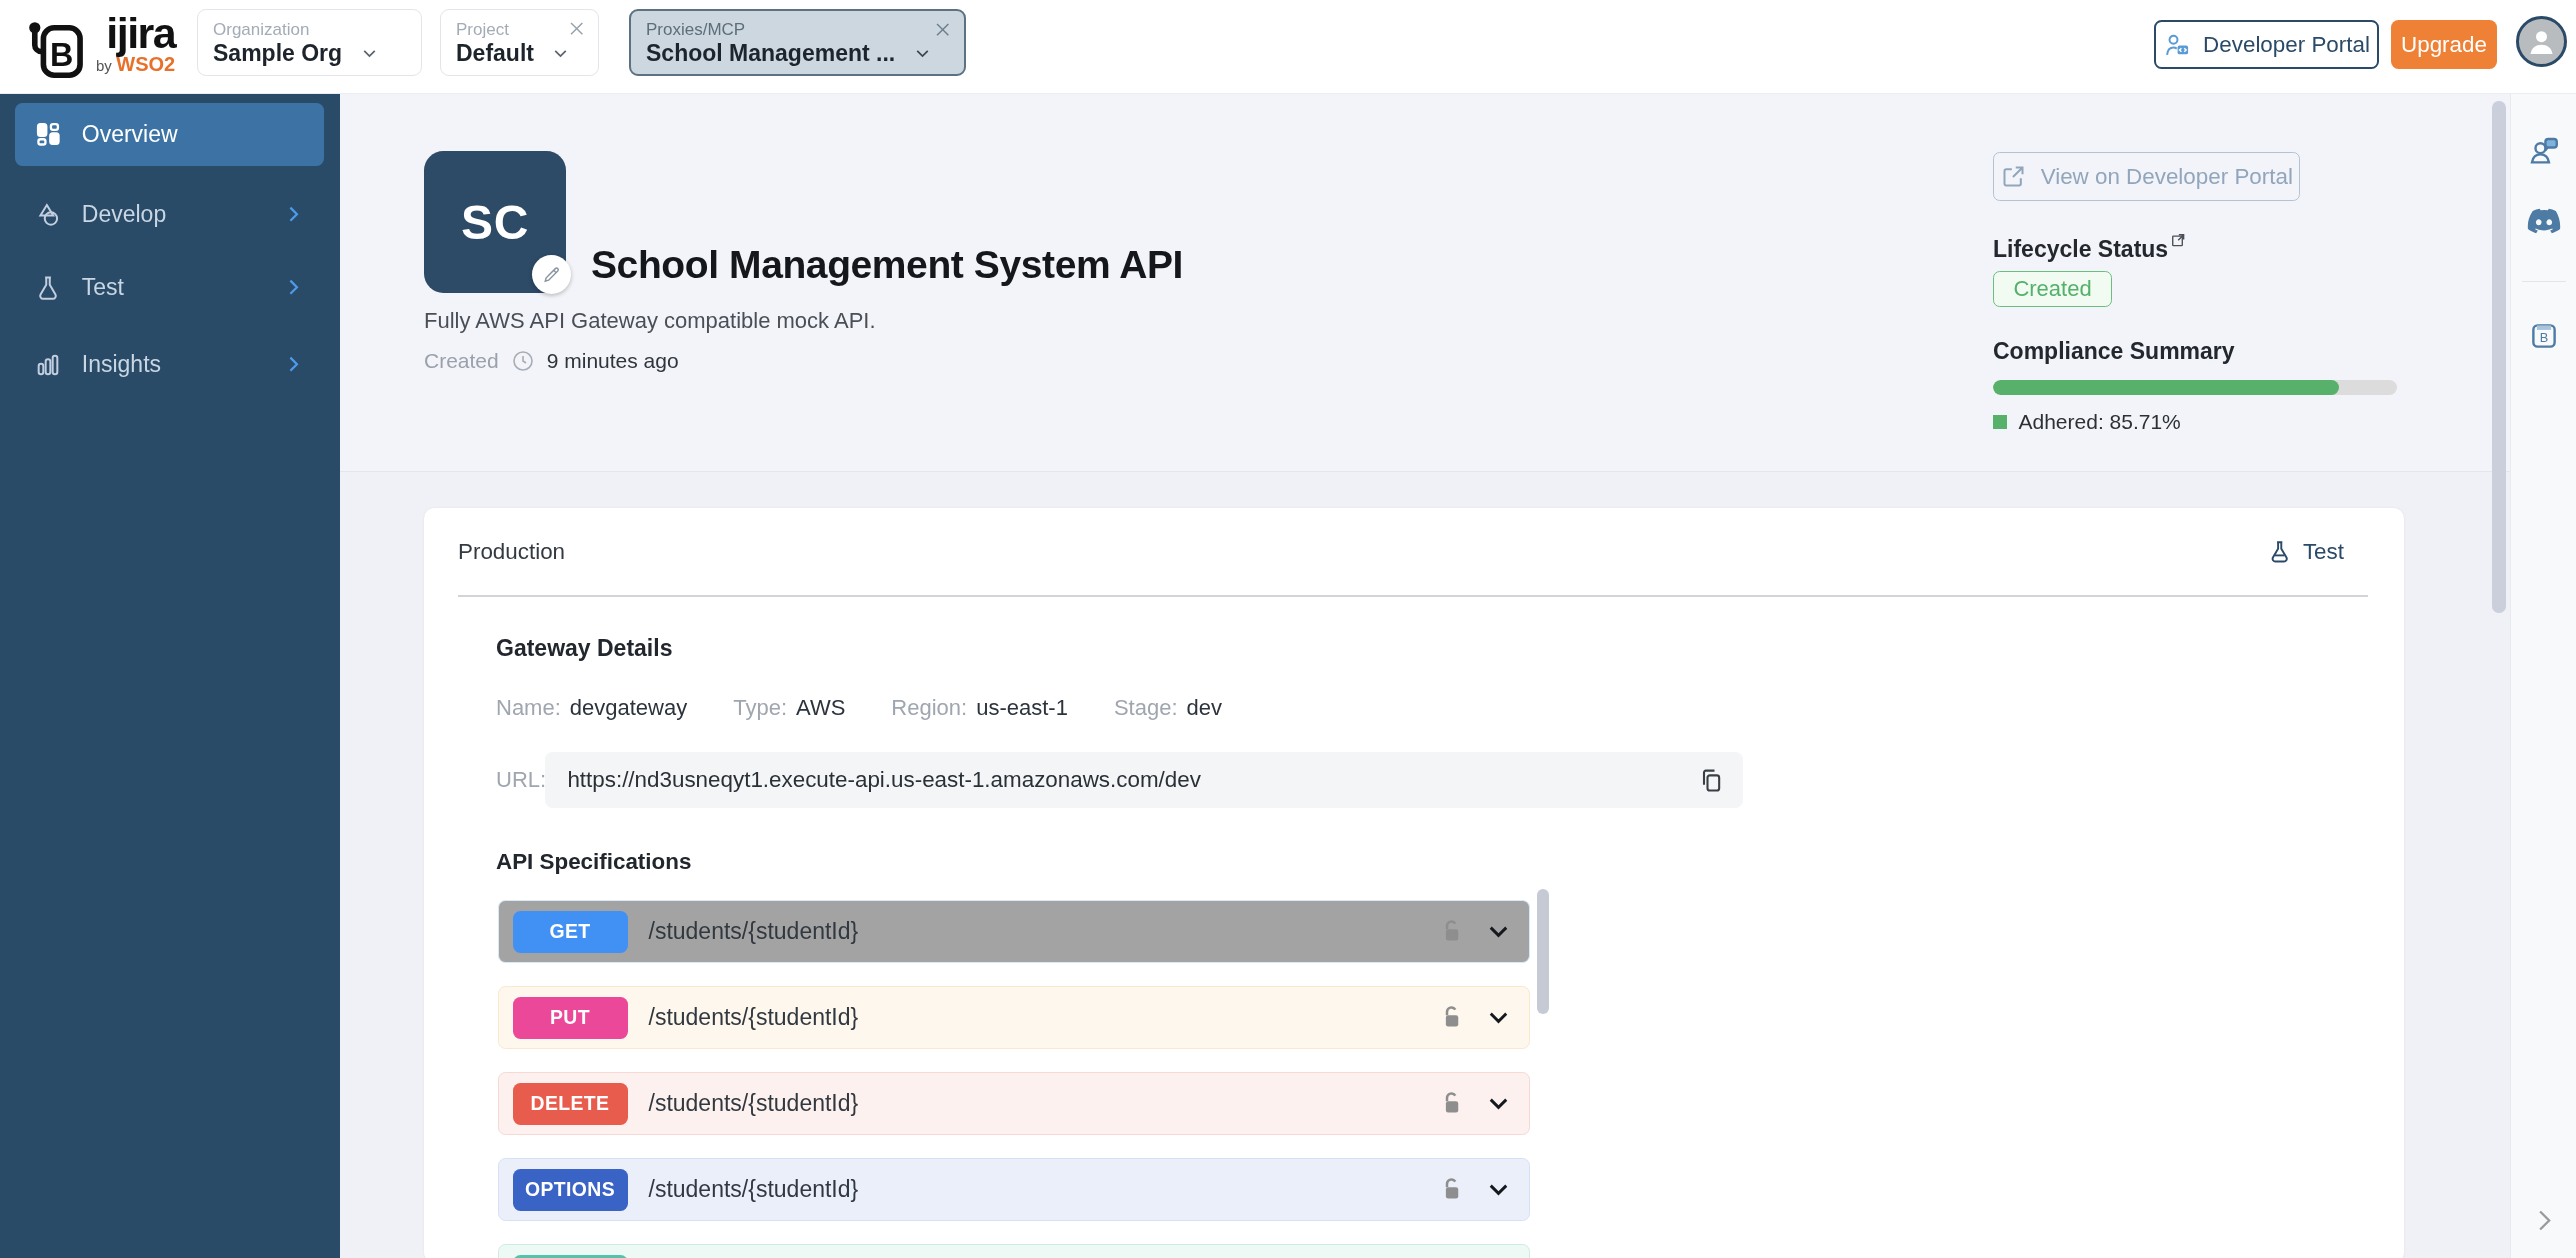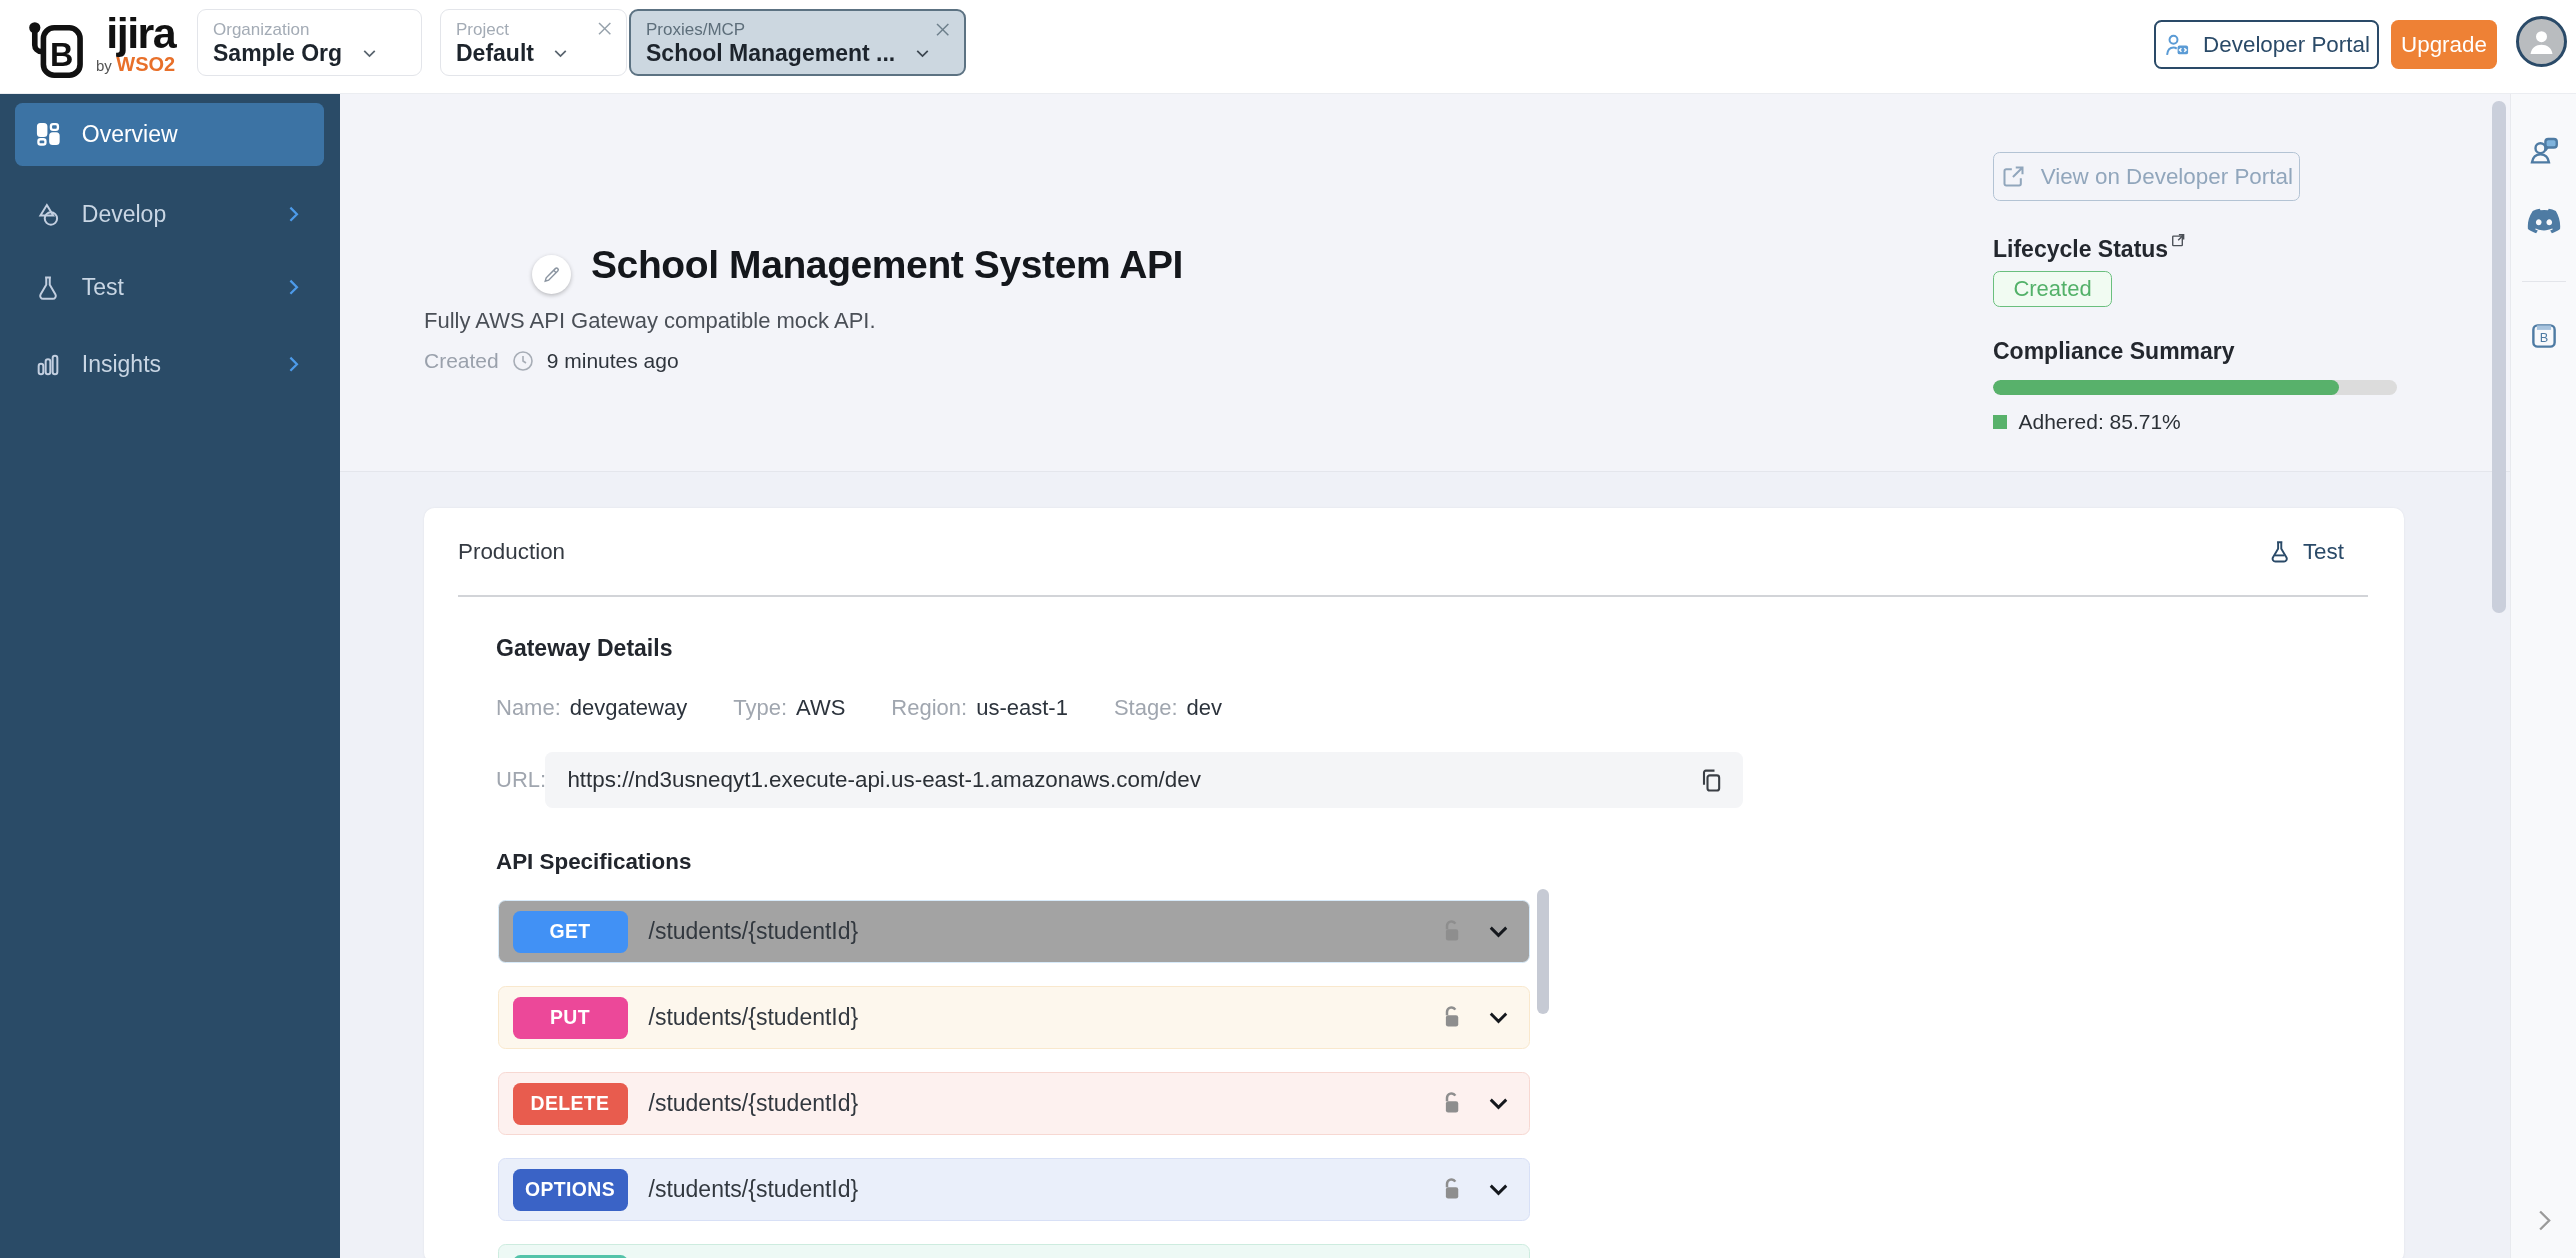--- a/index.html
+++ b/index.html
@@ -17,21 +17,21 @@
   .logo-by .by{font-size:15px;color:#555;}
   .logo-by .company{font-size:20px;font-weight:700;color:#e8702a;letter-spacing:0;}
 
   .selector{position:absolute;top:9px;height:67px;background:#fff;border:1.5px solid #e3e5ea;border-radius:9px;
             box-sizing:border-box;padding:7.5px 15px 6px 15px;display:flex;flex-direction:column;justify-content:center;}
   .selector .sel-label{font-size:17px;color:#a3abb5;}
   .sel-value-row{display:flex;align-items:center;gap:16.4px;}
   .sel-value{font-size:23px;font-weight:700;color:#1d242c;white-space:nowrap;}
   .sel-close{position:absolute;right:12px;top:9px;color:#96a1ab;}
   .sel-org{left:197px;width:225px;}
-  .sel-project{left:440px;width:187px;}
+  .sel-project{left:440px;width:159px;}
   .sel-proxies{left:629px;width:337px;background:#ccd7e0;border:2.2px solid #5c7282;}
   .sel-proxies .sel-label{color:#5d6e7a;}
   .sel-proxies .sel-close{color:#6d7f8b;}
 
   .devportal-btn{position:absolute;left:2154px;top:20px;width:225px;height:49px;box-sizing:border-box;
       background:#fff;border:2.2px solid #2a4a68;border-radius:7.5px;display:flex;align-items:center;justify-content:center;gap:12px;
       font-size:22.4px;color:#2a4a68;cursor:pointer;font-family:inherit;}
   .devportal-btn .icon{color:#5b9bd5;}
   .upgrade-btn{position:absolute;left:2391px;top:20px;width:106px;height:49px;background:#ee8135;border:none;border-radius:7.5px;
       color:#fff;font-size:22.4px;display:flex;align-items:center;justify-content:center;cursor:pointer;font-family:inherit;}
@@ -249,20 +249,23 @@
         <rect x="16" y="4" width="4" height="16" rx="2"></rect>
       </svg>
       <span>Insights</span>
       <svg class="chev" width="22.4" height="22.4" viewBox="0 0 24 24" fill="none" stroke="currentColor" stroke-width="2.4">
           <polyline points="9,5 16,12 9,19"></polyline>
         </svg>
     </div>
   </nav>
 
   <section class="hero">
+    <div class="sc-card">
+      <span>SC</span>
+    </div>
     <div class="edit-badge">
       <svg width="19.4" height="19.4" viewBox="0 0 24 24" fill="none" stroke="currentColor" stroke-width="1.8">
         <path d="M4 20l1.2-4.2L16.5 4.5a2 2 0 0 1 3 3L8.2 18.8z"></path>
           <path d="M14.5 6.5l3 3"></path>
       </svg>
     </div>
     <h1 class="hero-title" style="margin:0;">School Management System API</h1>
     <div class="hero-desc">Fully AWS API Gateway compatible mock API.</div>
     <div class="created-row">
       <span class="created-label">Created</span>

